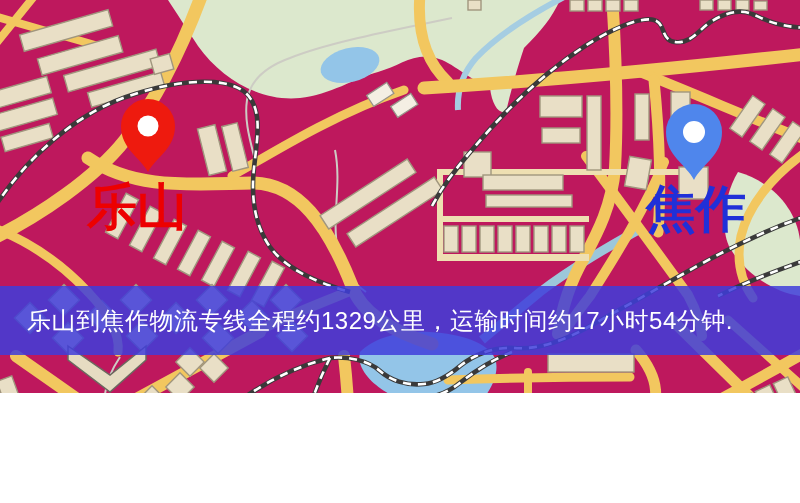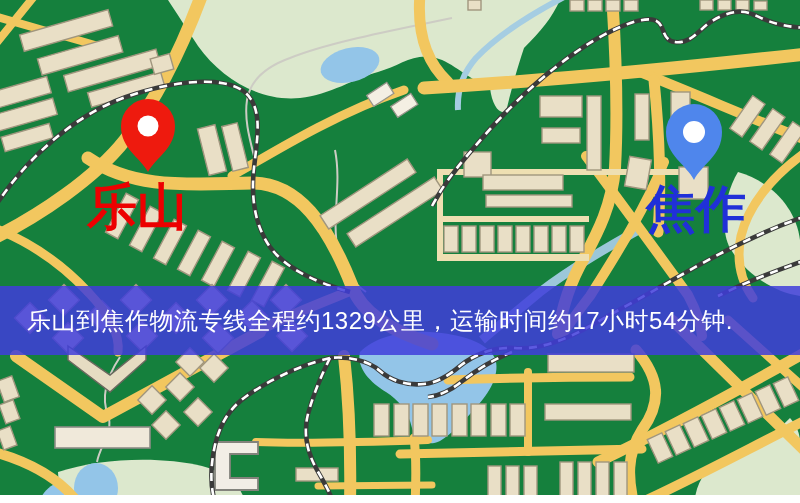--- a/index.html
+++ b/index.html
@@ -1,16 +1,16 @@
 <!DOCTYPE html>
 <html><head>
 <meta charset="utf-8">
 <style>
   html,body{margin:0;padding:0;background:#fff;}
-  .stage{position:relative;width:800px;height:495px;overflow:hidden;background:#15803d;
+  .stage{position:relative;width:800px;height:393px;overflow:hidden;background:#be185d;
          font-family:"Liberation Sans", sans-serif;}
   .stage svg{position:absolute;left:0;top:0;}
   .banner{position:absolute;left:0;top:286px;width:800px;height:69px;
           background:rgba(64,61,219,0.85);display:flex;align-items:center;
           box-sizing:border-box;padding-left:27px;z-index:5;}
   .banner span{color:#ffffff;font-size:24px;letter-spacing:0.5px;white-space:nowrap;
                font-family:"Liberation Sans", sans-serif;}
   .rd{fill:none;stroke:#f2c75f;stroke-linecap:round;stroke-linejoin:round;}
   .rlb{fill:none;stroke:#3a3a3a;stroke-width:4.6;stroke-linecap:butt;}
   .rlw{fill:none;stroke:#ffffff;stroke-width:2.6;stroke-dasharray:8 7;stroke-linecap:butt;}

